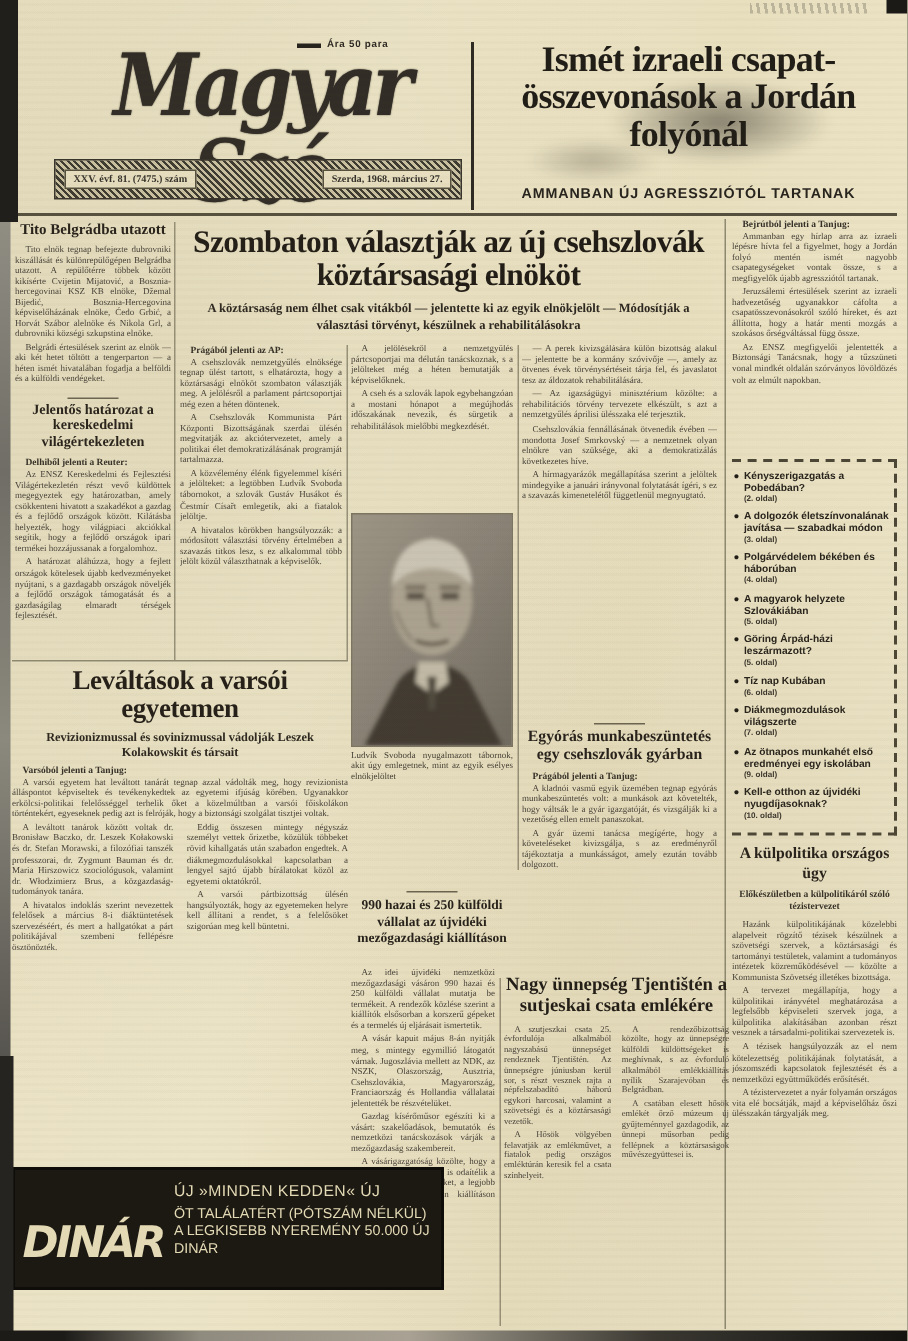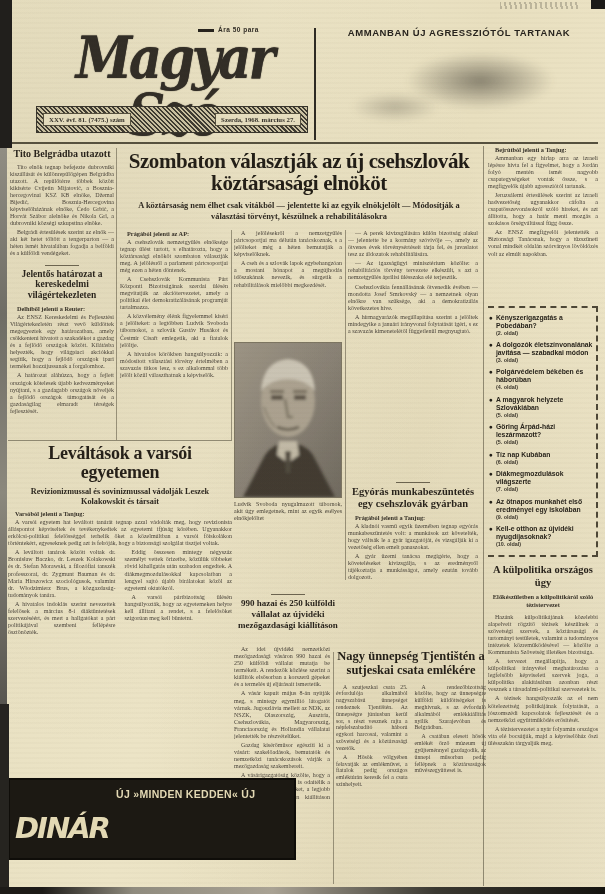--- a/index.html
+++ b/index.html
@@ -24,21 +24,21 @@
     font-size:51px;line-height:1;letter-spacing:-3px;color:#2f2b25;
     transform:scaleY(1.12);text-shadow:0 0 1px #2f2b25;}
   #issue-bar{left:36px;top:106px;width:272px;height:27px;
     background:repeating-linear-gradient(45deg,#3c3930 0 1.5px,#cdc4a4 1.5px 3.2px);
     border:1px solid #36332b;display:flex;align-items:center;justify-content:space-between;padding:0 6px;box-sizing:border-box;}
   .issue-box{background:#eae2c3;border:1px solid #55503e;padding:2px 5px;
     font:bold 6.8px/1.1 "Liberation Serif",serif;color:#33302a;white-space:nowrap;}
   
   #lead{left:320px;top:28px;width:278px;text-align:center;z-index:2;}
   #lead-headline{font:bold 24px/1.04 "Liberation Serif",serif;color:#211d17;letter-spacing:-.5px;}
-  #lead-kicker{margin-top:0;font:bold 9.5px/1.1 "Liberation Sans",sans-serif;color:#28241e;letter-spacing:.6px;}
+  #lead-kicker{margin-top:22px;font:bold 9.5px/1.1 "Liberation Sans",sans-serif;color:#28241e;letter-spacing:.6px;}
   .smudge{position:absolute;border-radius:50%;filter:blur(3px);pointer-events:none;}
   
   .bp{font-size:6px;line-height:1.18;text-align:justify;text-indent:7px;margin:0 0 2px;
     color:#48423a;filter:blur(.3px);}
   .dateline{font:bold 6.3px/1.2 "Liberation Serif",serif;text-indent:7px;color:#332e26;
     margin:0 0 1px;filter:blur(.25px);}
   .small-head{font:bold 10px/1.15 "Liberation Serif",serif;text-align:center;color:#241f19;margin:0 0 4px;}
   .clip{overflow:hidden;}
   
   #col-left{left:10px;top:148px;width:104px;}
@@ -81,21 +81,21 @@
   .toc-title{display:block;font:bold 6.8px/1.18 "Liberation Sans",sans-serif;color:#26221b;}
   .toc-page{display:block;margin-top:1px;font:bold 5.4px/1 "Liberation Sans",sans-serif;color:#3a352c;}
   #fp-headline{font:bold 10.5px/1.15 "Liberation Serif",serif;text-align:center;color:#241f19;margin-top:7px;}
   #fp-subhead{font:bold 6.4px/1.25 "Liberation Serif",serif;text-align:center;margin:4px 4px 5px;color:#353027;}
   
   #lotto{left:8px;top:778px;width:288px;height:82px;background:#1c1913;border:2px solid #0f0d09;
     box-sizing:border-box;display:flex;color:#e3d9b4;z-index:3;}
   #lotto-brand{width:104px;padding-top:7px;text-align:center;
     font-family:"DejaVu Sans",sans-serif;font-weight:bold;font-style:italic;
     font-size:29px;line-height:.95;letter-spacing:-2px;}
-  #lotto-copy{flex:1;padding:8px 6px 0 2px;font-family:"Liberation Sans",sans-serif;font-weight:bold;}
+  #lotto-copy{flex:1;padding:8px 6px 0 2px;font-family:"Liberation Sans",sans-serif;font-weight:normal;}
   #lotto-tagline{font-size:10.5px;letter-spacing:.3px;margin-bottom:4px;}
   #lotto-offer{font-size:9.5px;line-height:1.2;}
 </style>
 </head>
 <body>
 
 <div id="scan">
 
   <div class="edge" style="left:0;top:0;width:12px;height:148px;background:#211f1c;"></div>
   <div class="edge" style="left:0;top:148px;width:7px;height:556px;background:linear-gradient(#908d83,#6f6d65 30%,#8b887d 62%,#57554f);"></div>
@@ -111,20 +111,21 @@
   <div class="abs" id="logo">Magyar Szó</div>
   <div class="abs" id="issue-bar">
     <span class="issue-box">XXV. évf. 81. (7475.) szám</span>
     <span class="issue-box">Szerda, 1968. március 27.</span>
   </div>
   <div class="rule" style="left:314px;top:28px;width:2px;height:112px;background:#2c2923;"></div>
 
   <div class="smudge" style="left:405px;top:52px;width:150px;height:58px;background:radial-gradient(ellipse,rgba(42,39,33,.5),rgba(42,39,33,0) 70%);"></div>
   <div class="smudge" style="left:350px;top:92px;width:90px;height:30px;background:radial-gradient(ellipse,rgba(42,39,33,.25),rgba(42,39,33,0) 70%);"></div>
   <div class="abs" id="lead">
+    <div id="lead-headline">Ismét izraeli csapat-összevonások a Jordán folyónál</div>
     <div id="lead-kicker">AMMANBAN ÚJ AGRESSZIÓTÓL TARTANAK</div>
   </div>
 
   <div class="rule" style="left:8px;top:142px;width:590px;height:2px;"></div>
 
   <div class="rule" style="left:116px;top:148px;width:1px;height:292px;opacity:.55;"></div>
   <div class="rule" style="left:231px;top:230px;width:1px;height:210px;opacity:.55;"></div>
   <div class="rule" style="left:345px;top:230px;width:1px;height:350px;opacity:.55;"></div>
   <div class="rule" style="left:483px;top:146px;width:1px;height:740px;opacity:.6;"></div>
   <div class="rule" style="left:333px;top:652px;width:1px;height:232px;opacity:.55;"></div>
@@ -352,16 +353,17 @@
       </div>
   </div>
 
   <div class="abs" id="lotto">
     <div id="lotto-brand">
       <br>
       <span>DINÁR</span>
     </div>
     <div id="lotto-copy">
       <div id="lotto-tagline">ÚJ »MINDEN KEDDEN« ÚJ</div>
+      <div id="lotto-offer">ÖT TALÁLATÉRT (PÓTSZÁM NÉLKÜL) A LEGKISEBB NYEREMÉNY 50.000 ÚJ DINÁR</div>
     </div>
   </div>
 
 </div>
 
 </body></html>

